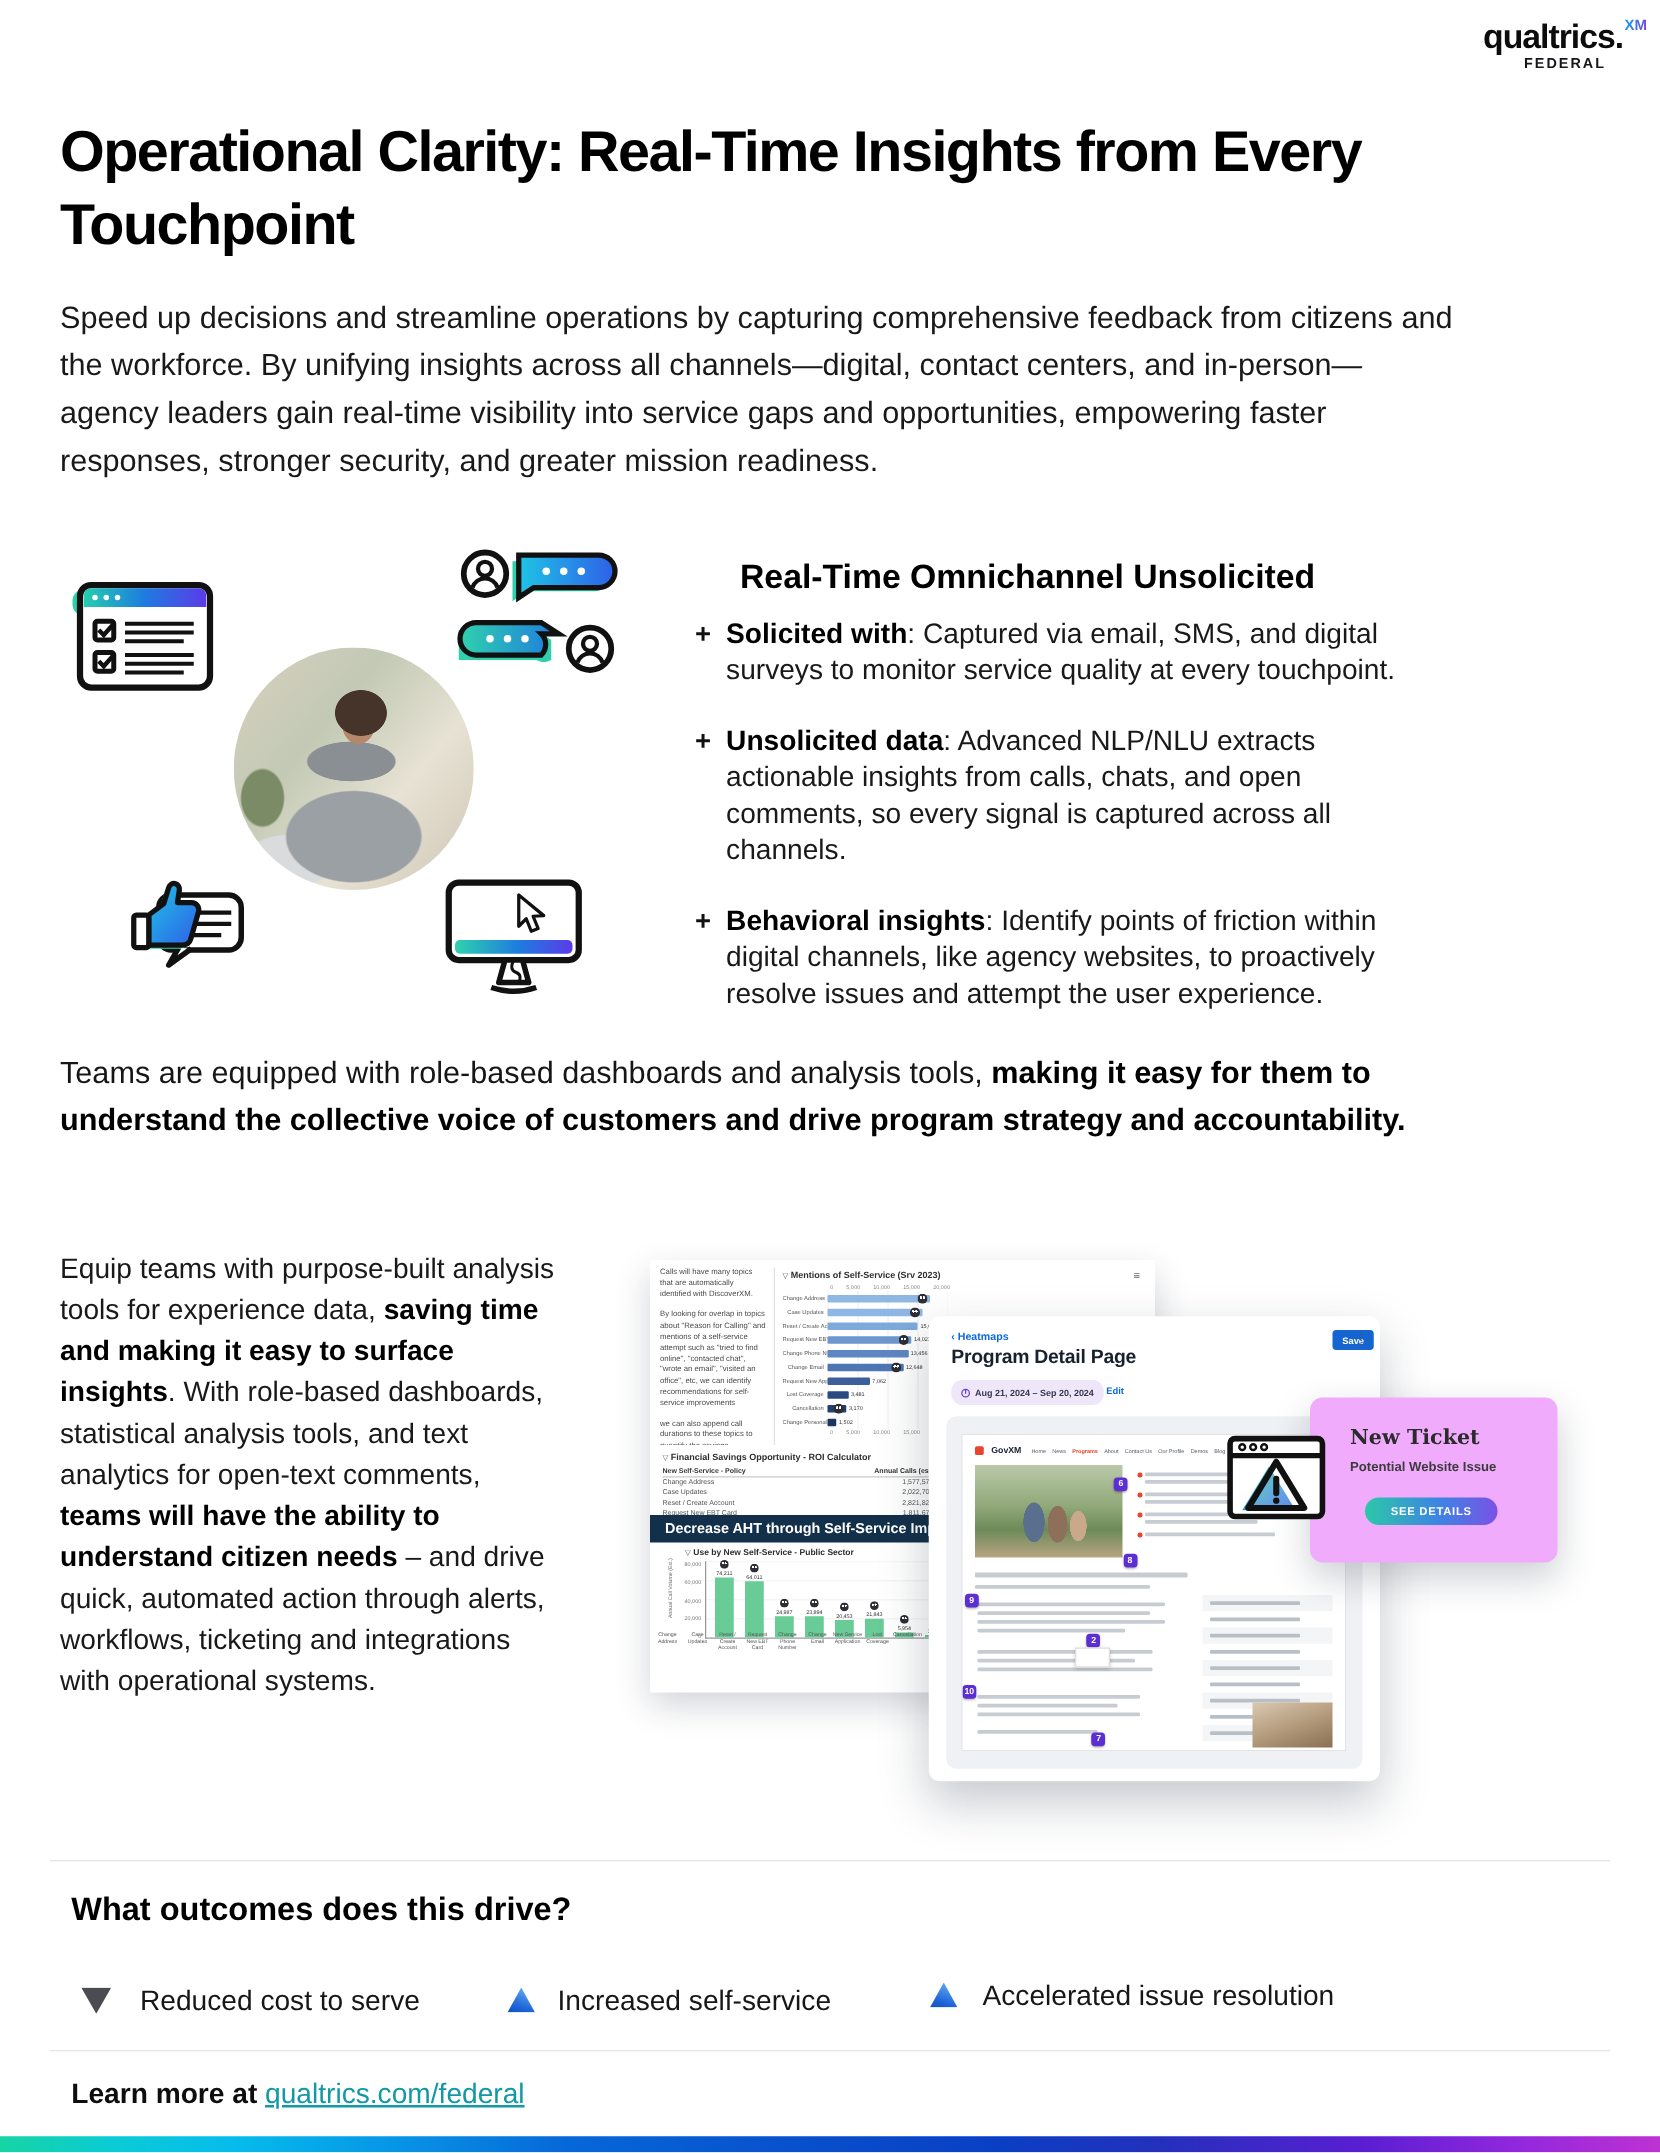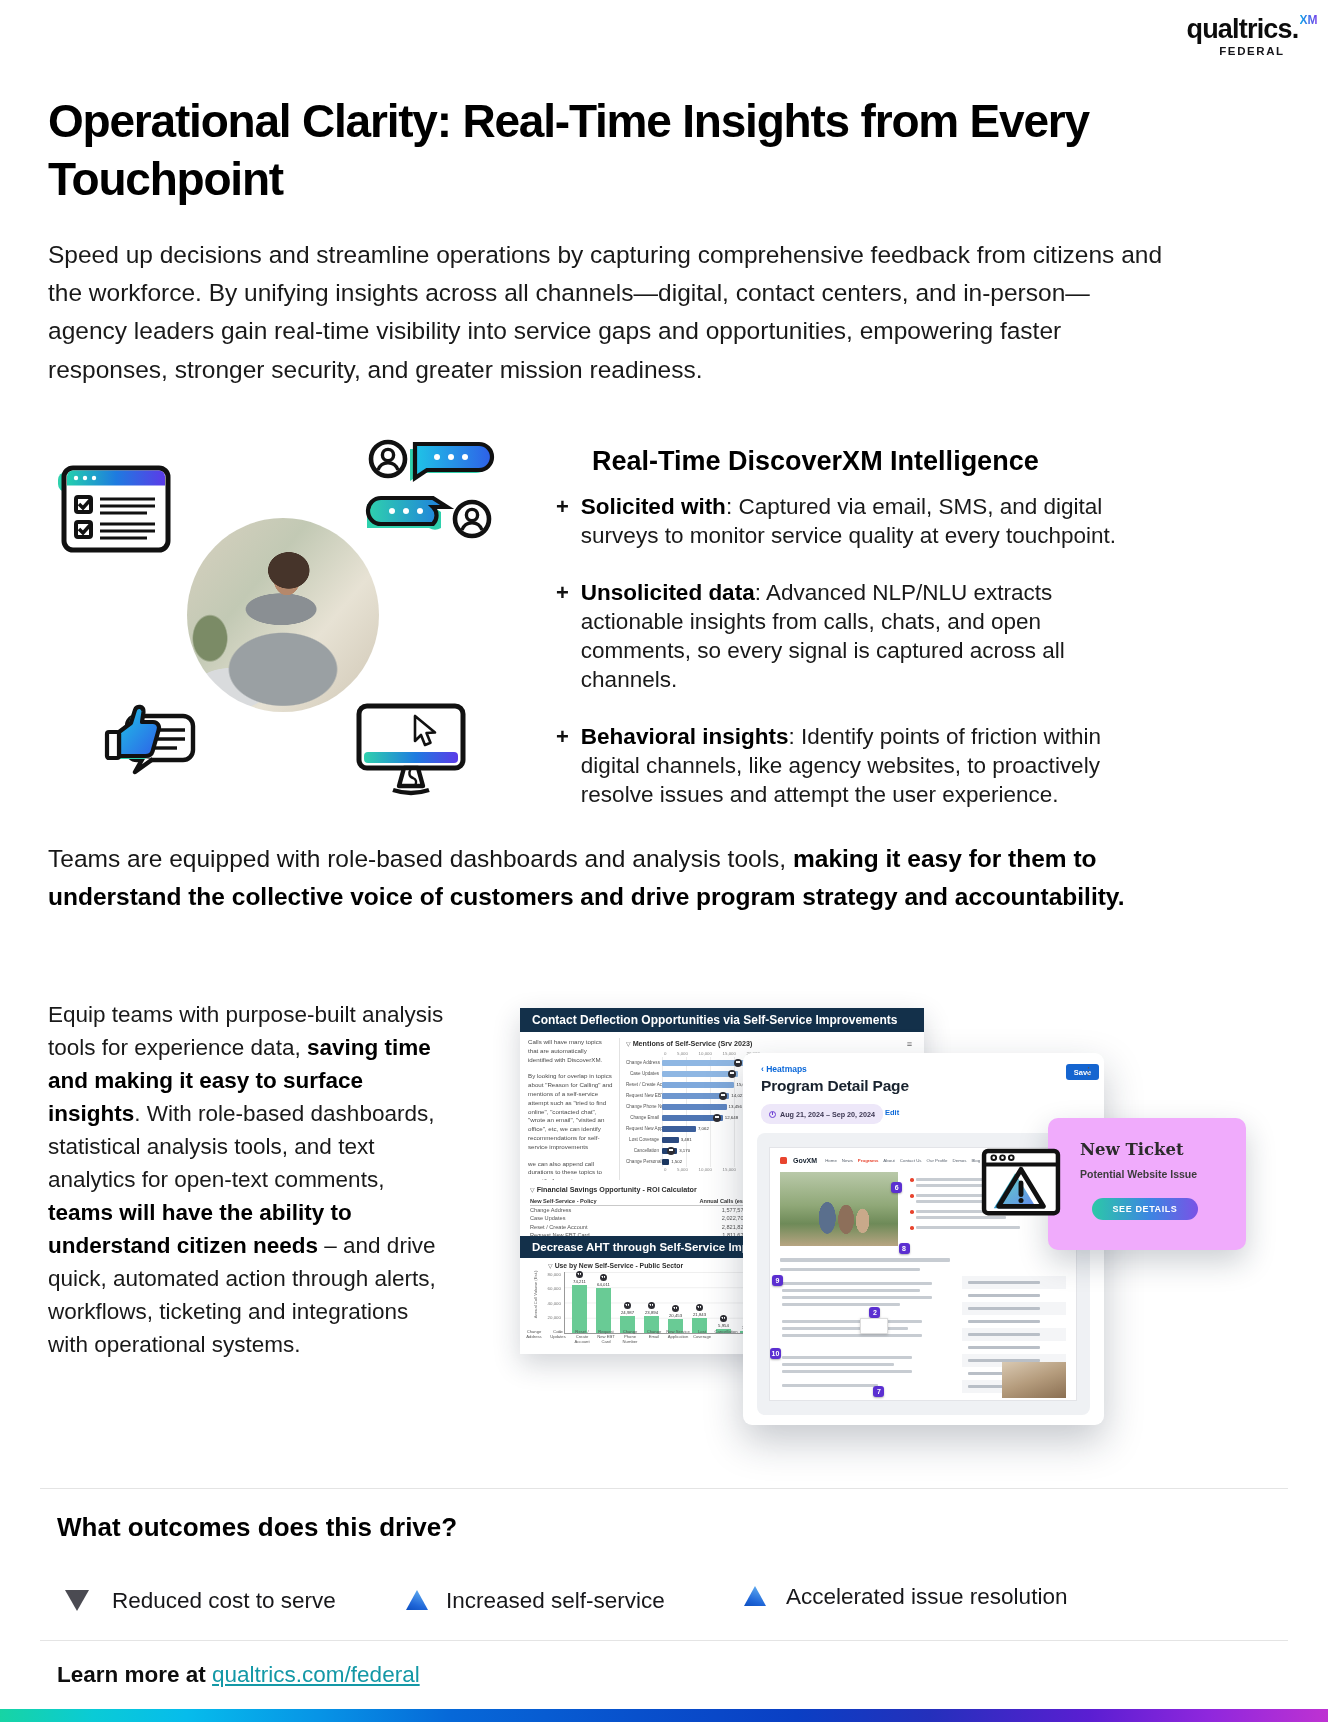--- a/index.html
+++ b/index.html
@@ -261,42 +261,41 @@
         </defs>
       <rect x="6" y="6" width="104" height="62" rx="8" fill="#fff" stroke="#111" stroke-width="5"></rect>
       <rect x="11" y="52" width="94" height="11" rx="4" fill="url(#gmn)"></rect>
       <path d="M62 16 v25 l6 -6 4 10 5.5 -2.2 -4 -9.8 8.5 -.5 z" fill="#fff" stroke="#111" stroke-width="2.6" stroke-linejoin="round"></path>
       <path d="M51 68 h14 l5 18 h-24 z" fill="#fff" stroke="#111" stroke-width="4.4" stroke-linejoin="round"></path>
       <path d="M40 90 q18 6 36 0" fill="none" stroke="#111" stroke-width="4.4"></path>
       <path d="M58 68 q-4 8 2 10 q5 2 2 8" fill="none" stroke="#111" stroke-width="2.4"></path>
     </svg>
   </div>
 
-  <div class="omni-h" data-interactable="false">Real-Time DiscoverXM Intelligence</div>
+  <div class="omni-h" data-interactable="false">Real-Time Omnichannel Unsolicited</div>
   <div class="bullets" data-interactable="false">
     <div class="bullet" data-interactable="false">
       <span class="plus" data-interactable="false">+</span>
       <span class="btxt" data-interactable="false"><b data-interactable="false">Solicited with</b><span data-interactable="false">: Captured via email, SMS, and digital surveys to monitor service quality at every touchpoint.</span></span>
     </div>
     <div class="bullet" data-interactable="false">
       <span class="plus" data-interactable="false">+</span>
       <span class="btxt" data-interactable="false"><b data-interactable="false">Unsolicited data</b><span data-interactable="false">: Advanced NLP/NLU extracts actionable insights from calls, chats, and open comments, so every signal is captured across all channels.</span></span>
     </div>
     <div class="bullet" data-interactable="false">
       <span class="plus" data-interactable="false">+</span>
       <span class="btxt" data-interactable="false"><b data-interactable="false">Behavioral insights</b><span data-interactable="false">: Identify points of friction within digital channels, like agency websites, to proactively resolve issues and attempt the user experience.</span></span>
     </div>
   </div>
 
   <p class="teams" data-interactable="false" style="margin:0;"><span data-interactable="false">Teams are equipped with role-based dashboards and analysis tools, </span><b data-interactable="false">making it easy for them to understand the collective voice of customers and drive program strategy and accountability.</b></p>
 
   <p class="equip" data-interactable="false" style="margin:0;"><span data-interactable="false">Equip teams with purpose-built analysis tools for experience data, </span><b data-interactable="false">saving time and making it easy to surface insights</b><span data-interactable="false">. With role-based dashboards, statistical analysis tools, and text analytics for open-text comments, </span><b data-interactable="false">teams will have the ability to understand citizen needs</b><span data-interactable="false"> – and drive quick, automated action through alerts, workflows, ticketing and integrations with operational systems.</span></p>
 
   <div class="panel" data-interactable="false">
-    <div class="dhead" data-interactable="false">Contact Deflection Opportunities via Self-Service Improvements</div>
     <div class="dbody" data-interactable="false">
       <div class="dsidebar" data-interactable="false">
         <p data-interactable="false">Calls will have many topics that are automatically identified with DiscoverXM.</p>
         <p data-interactable="false">By looking for overlap in topics about "Reason for Calling" and mentions of a self-service attempt such as "tried to find online", "contacted chat", "wrote an email", "visited an office", etc, we can identify recommendations for self-service improvements</p>
         <p data-interactable="false">we can also append call durations to these topics to quantify the savings opportunity</p>
       </div>
       <div class="dchart" data-interactable="false">
         <div class="c1title" data-interactable="false"><span class="funnel" data-interactable="false">▽</span><span data-interactable="false">Mentions of Self-Service (Srv 2023)</span><span class="menu" data-interactable="true">≡</span></div>
         <div class="ticks top" data-interactable="false">
             <span class="c1tick" data-interactable="false">0</span>

